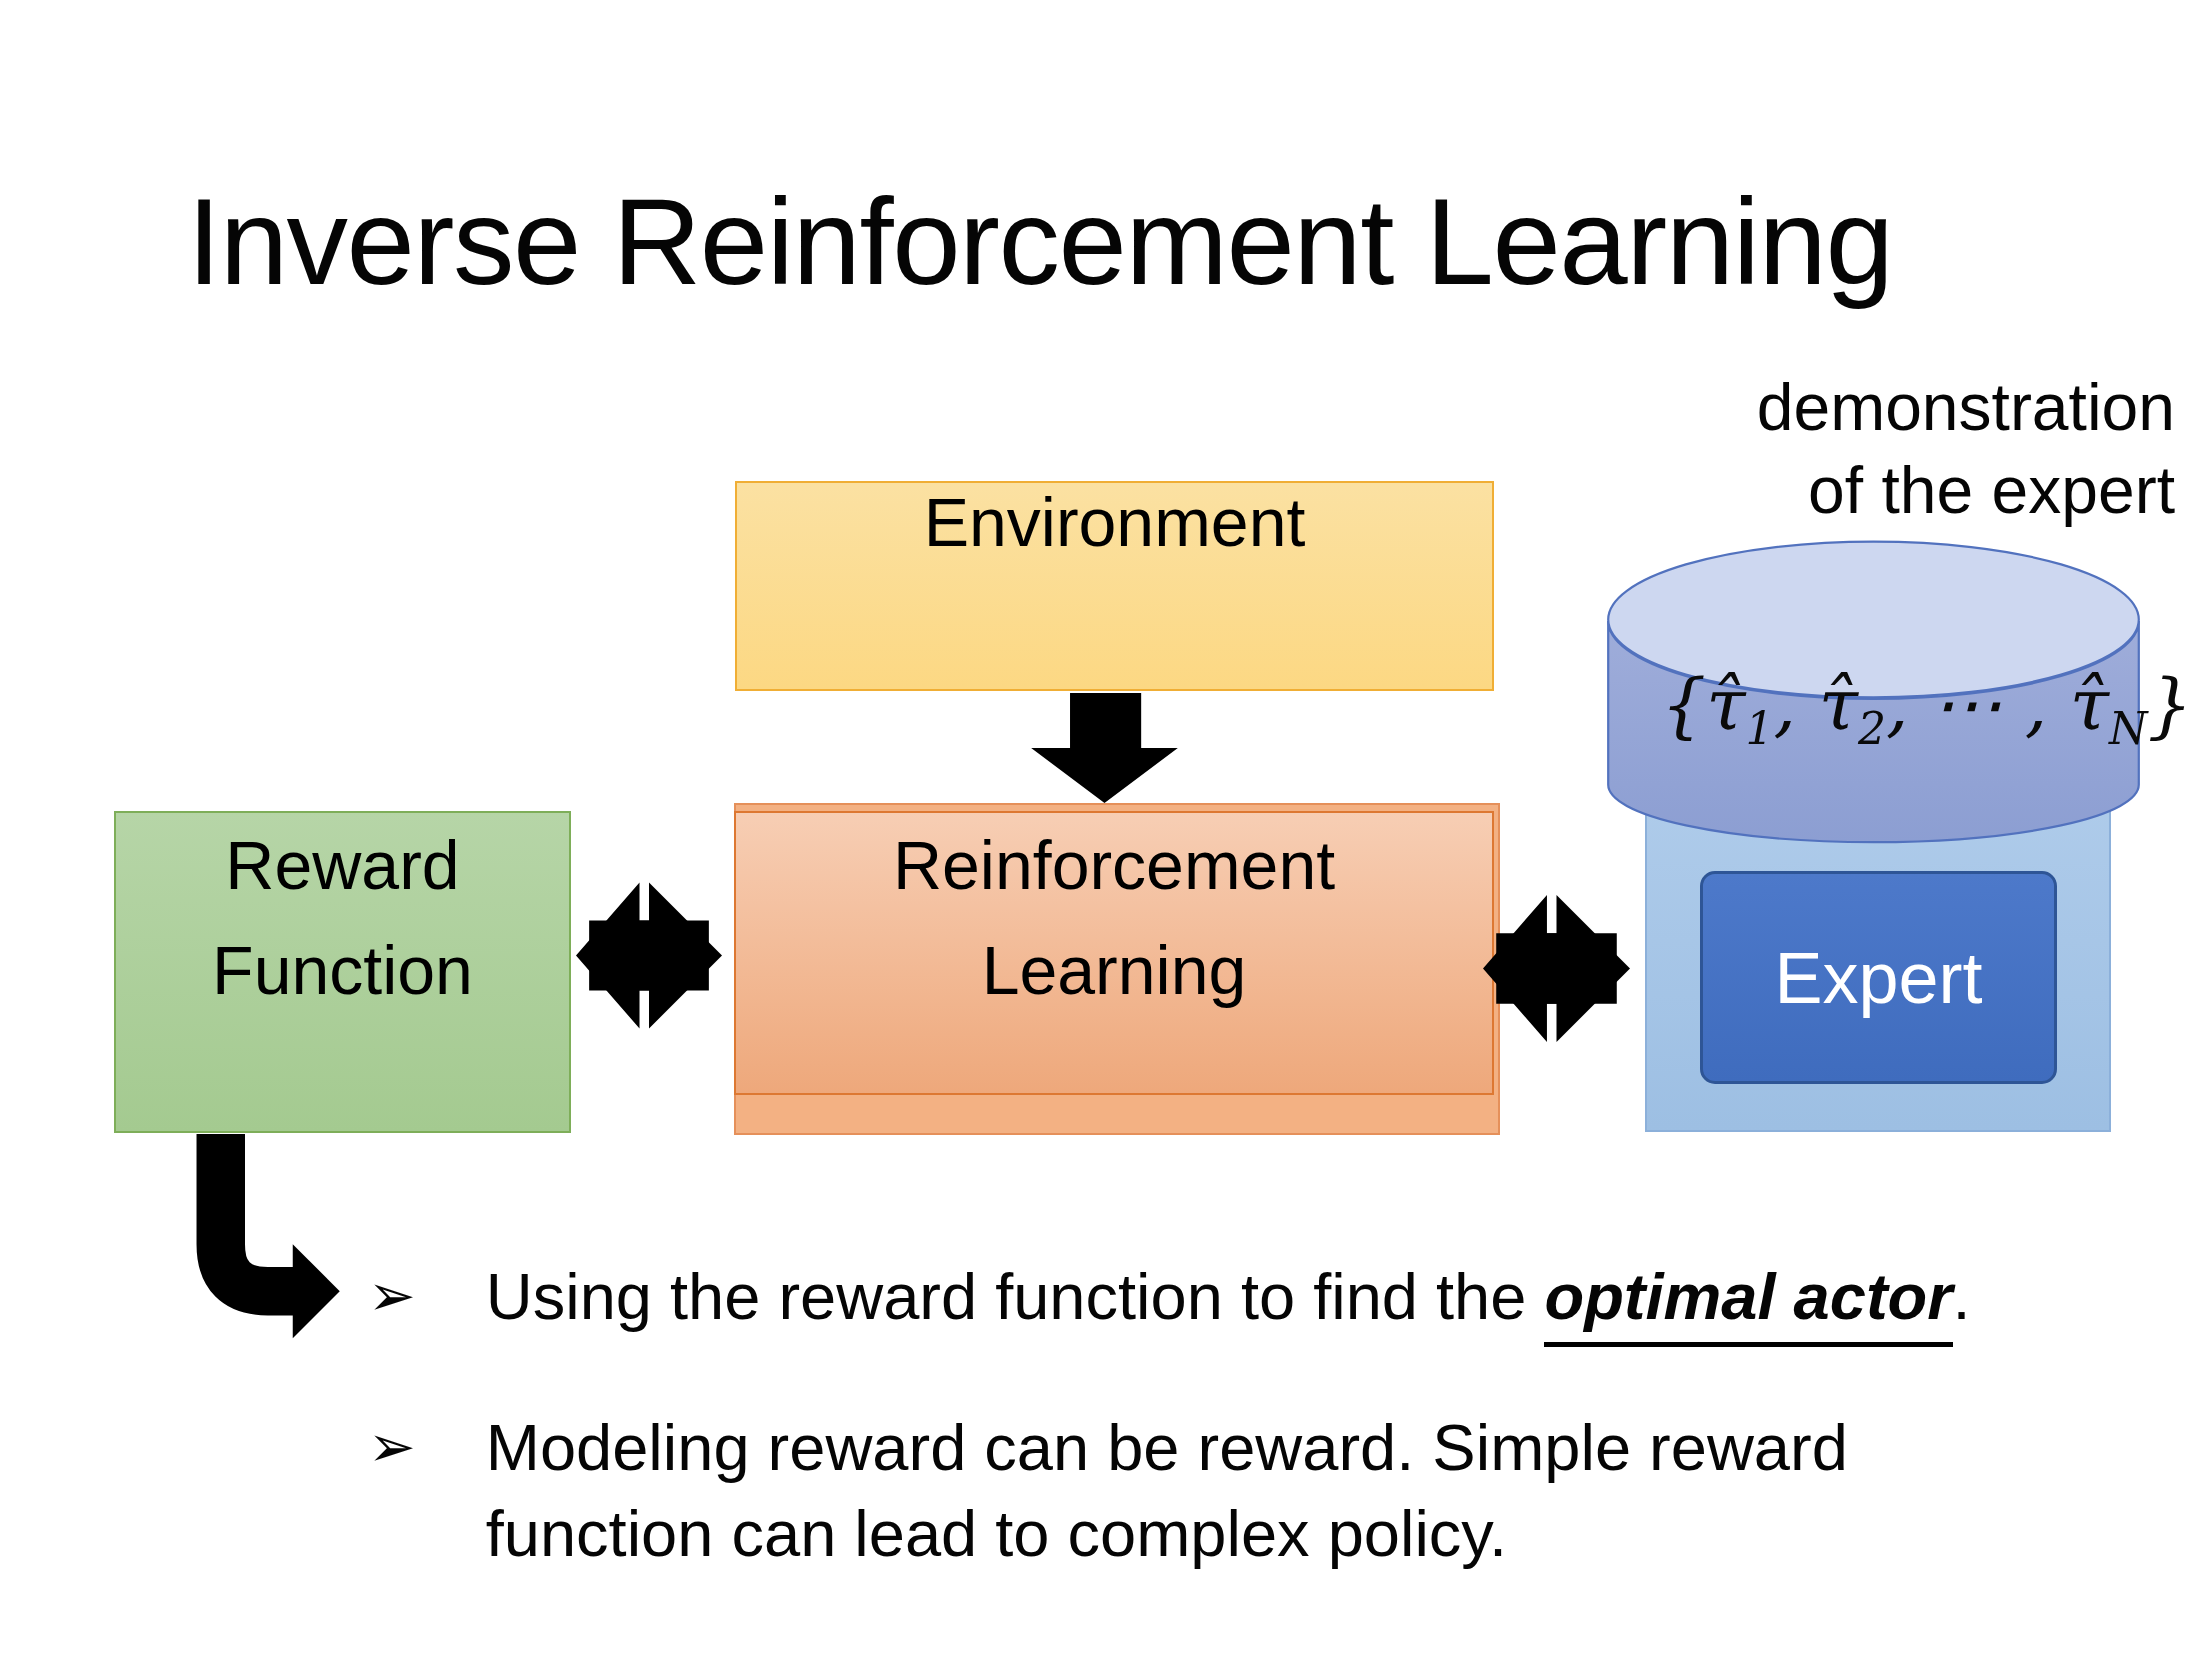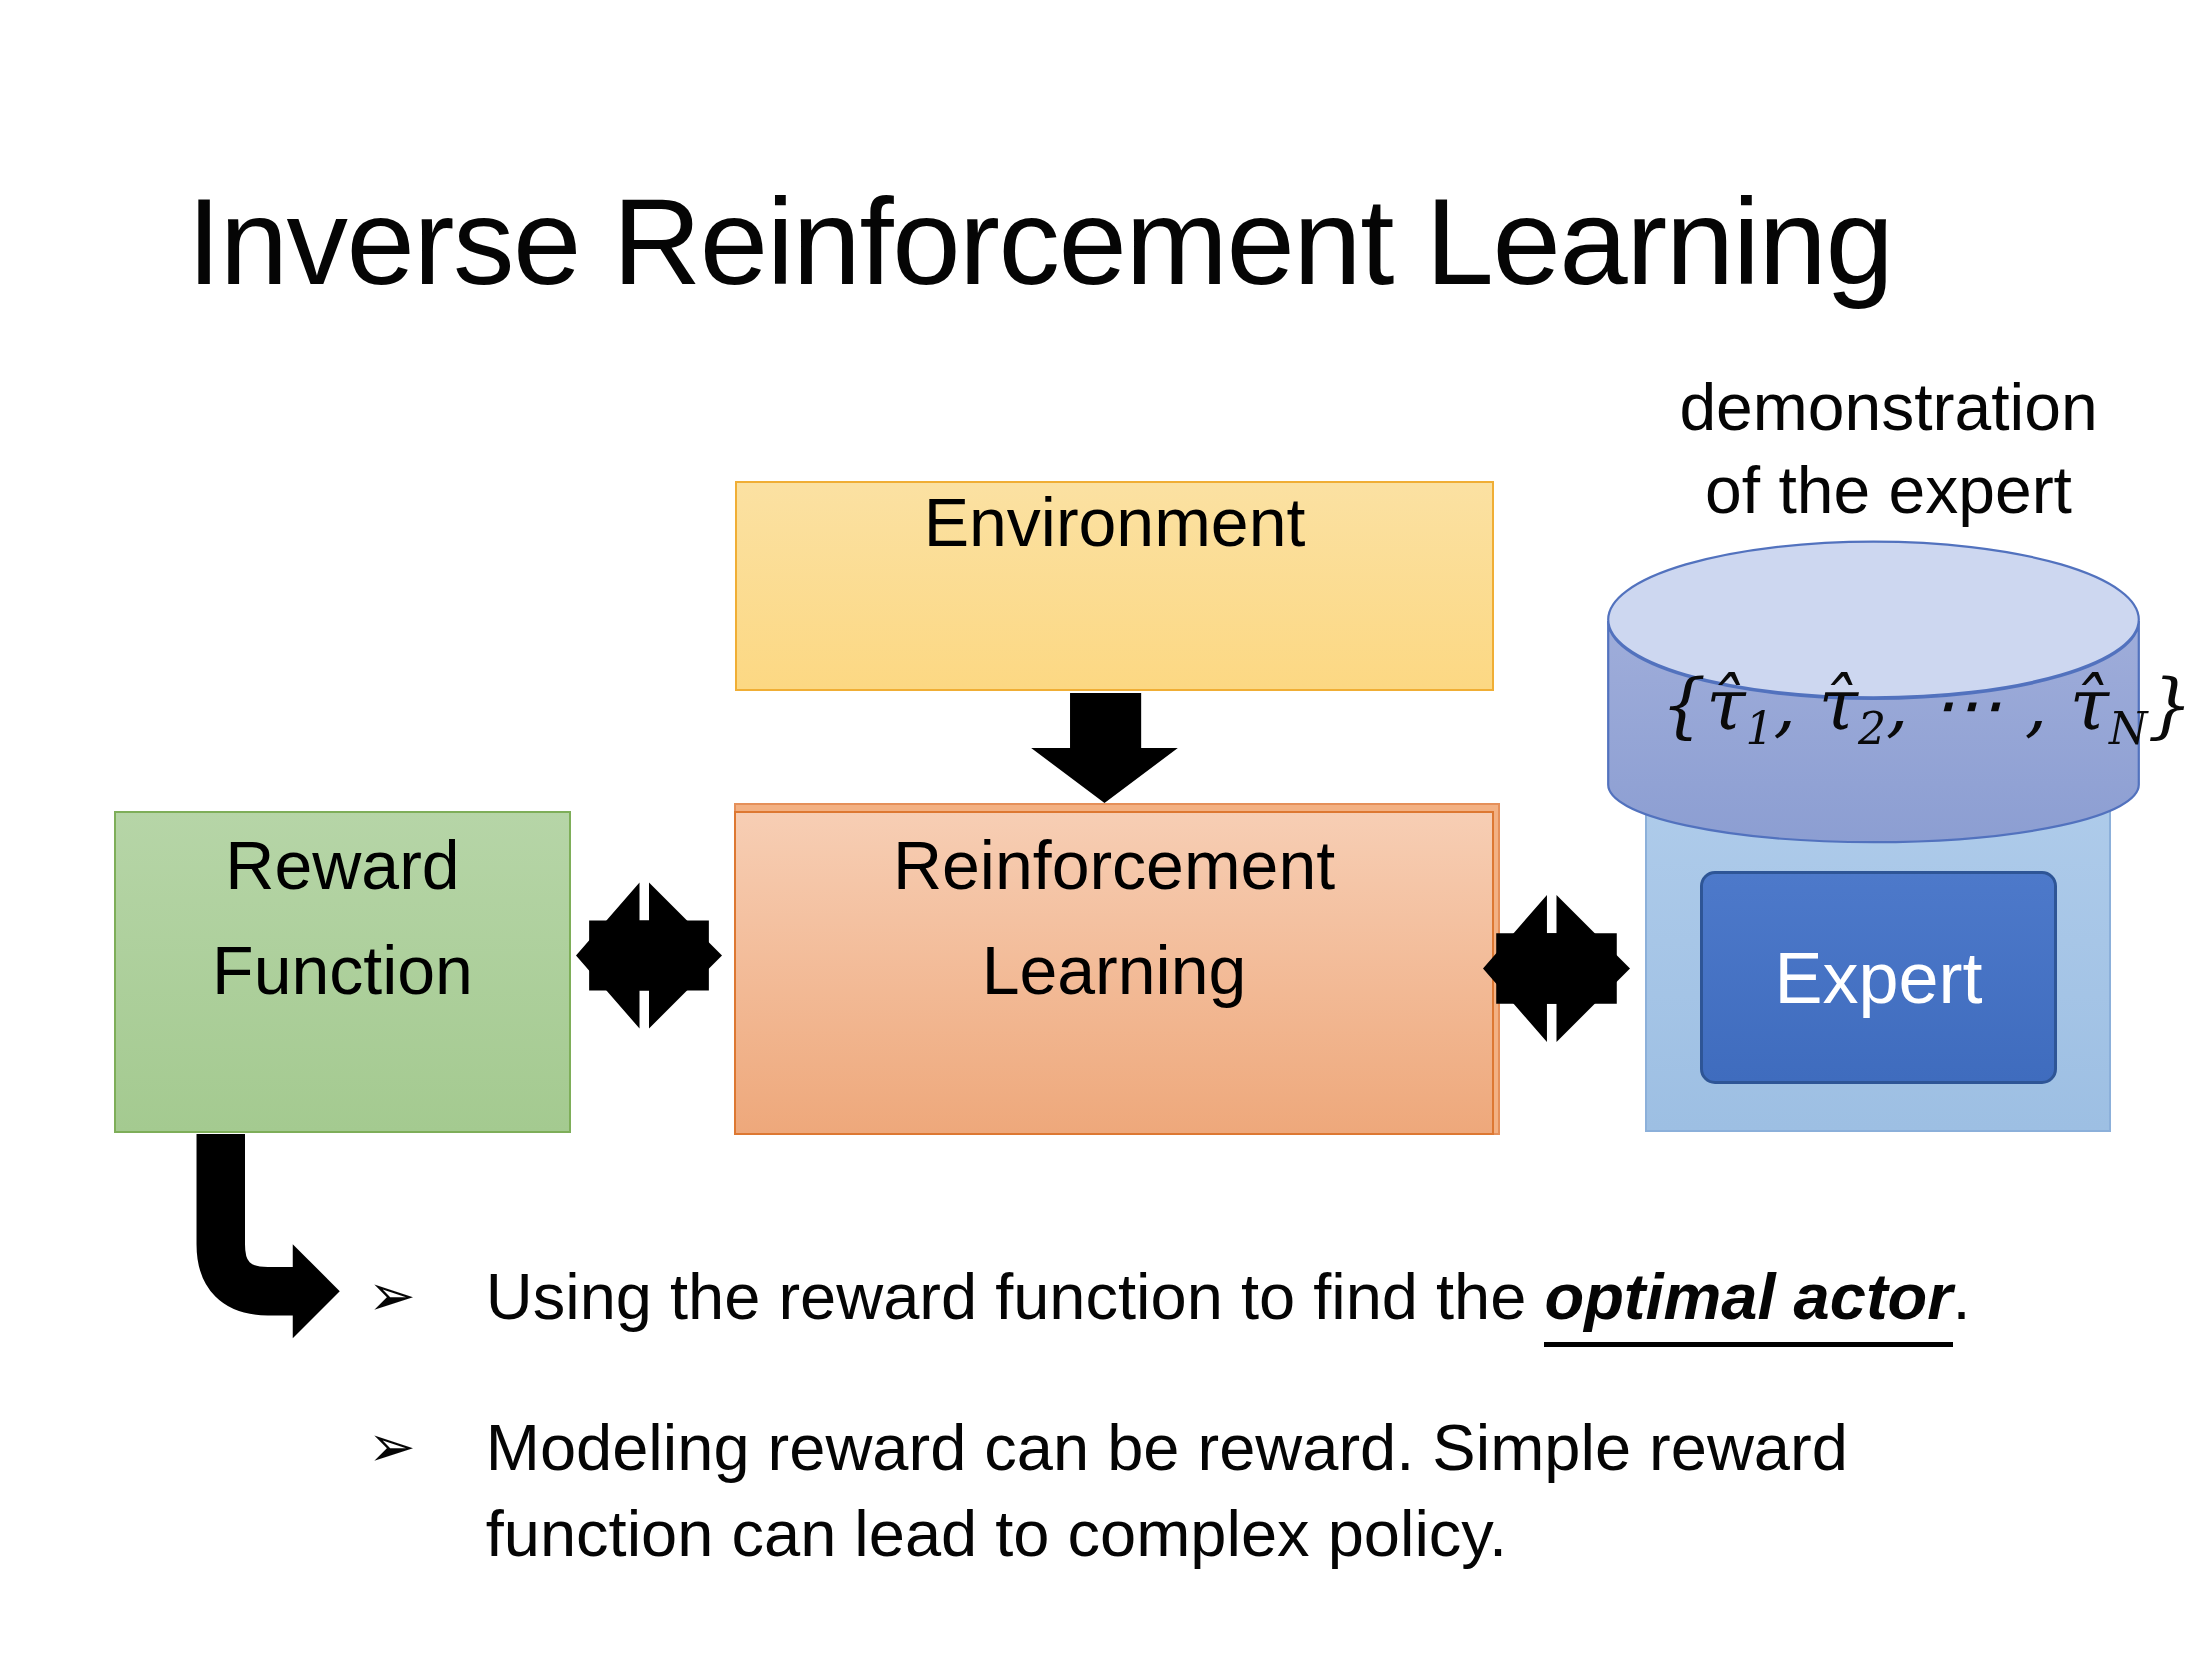--- a/index.html
+++ b/index.html
@@ -7,38 +7,38 @@
     position:relative; width:2205px; height:1654px; background:#ffffff;
     font-family:"Liberation Sans", sans-serif; color:#000; overflow:hidden;
   }
   .slide *{box-sizing:border-box;}
   .abs{position:absolute;}
   .title{
     left:187px; top:171px; font-size:123px; letter-spacing:-1.5px;
     white-space:nowrap; color:#050505;
   }
   .demo-label{
-    left:1602px; top:366px; width:573px; text-align:center;
+    left:1602px; top:366px; width:573px; text-align:right;
     font-size:66px; line-height:1.25; color:#050505;
   }
   .box{
     display:flex; align-items:flex-start; justify-content:center;
     text-align:center; font-size:68px; color:#000;
   }
   .env{
     left:735px; top:481px; width:759px; height:210px;
     background:linear-gradient(180deg,#fbe1a2,#fcd883);
     border:2.9px solid #f0ae35;
   }
   .rl-outer{
     left:734px; top:803px; width:766px; height:332px;
     background:#f3b183; border:2.2px solid #e5905a;
   }
   .rl{
-    left:734px; top:811px; width:760px; height:324px;
+    left:734px; top:811px; width:760px; height:284px;
     background:linear-gradient(180deg,#f7ceb4,#eea87b);
     border:2.9px solid #dd7832; line-height:1.55;
   }
   .reward{
     left:114px; top:811px; width:457px; height:322px;
     background:linear-gradient(180deg,#b6d5a7,#a4ca90);
     border:2.9px solid #7eae59; line-height:1.55;
   }
   .expert-wrap{
     left:1645px; top:803px; width:466px; height:329px;

